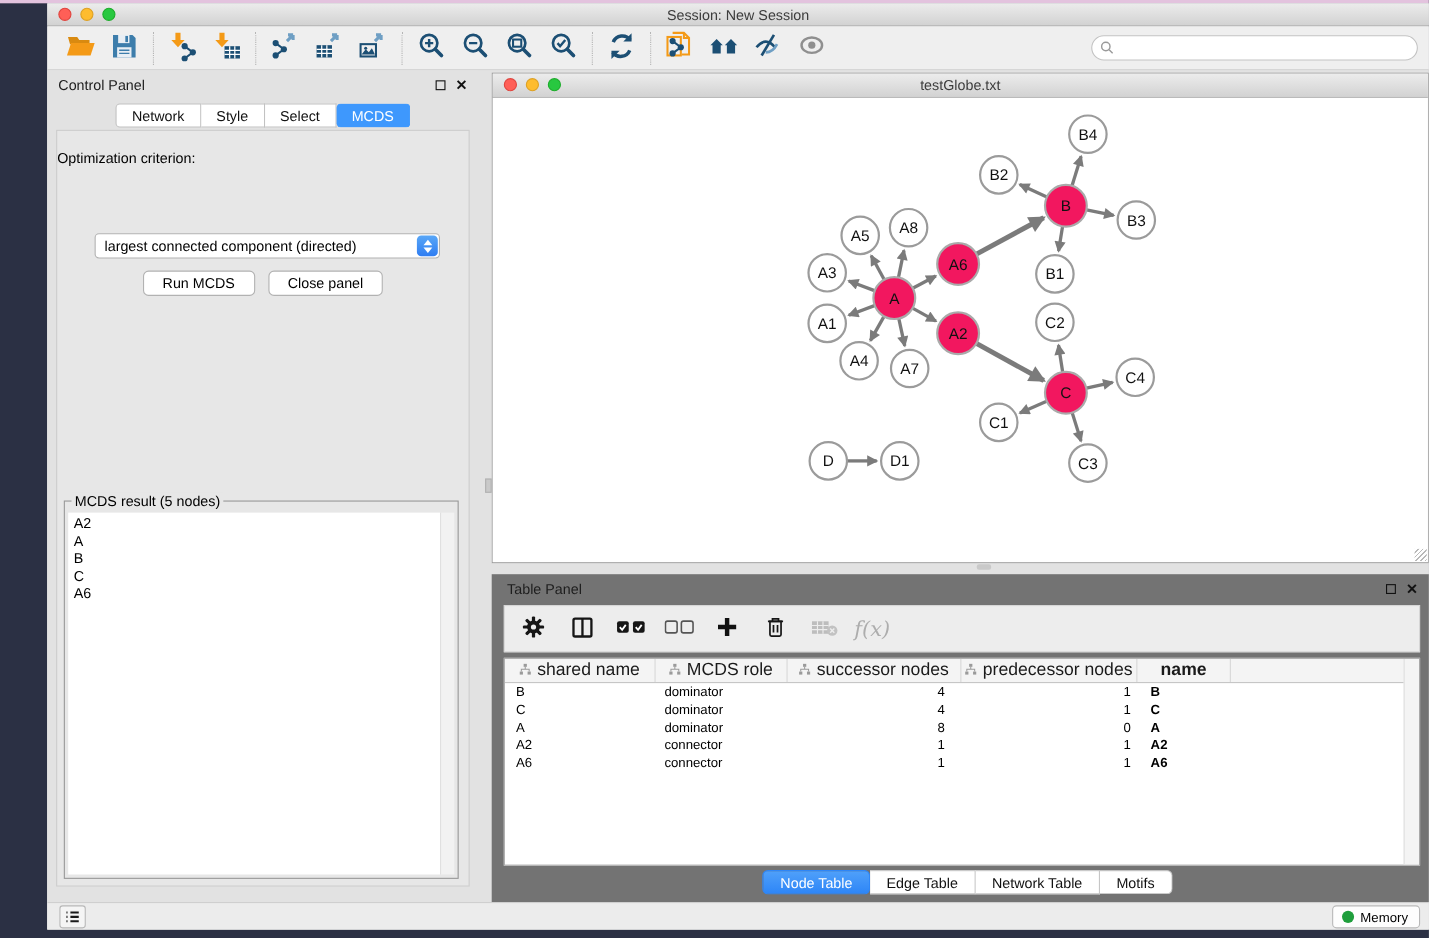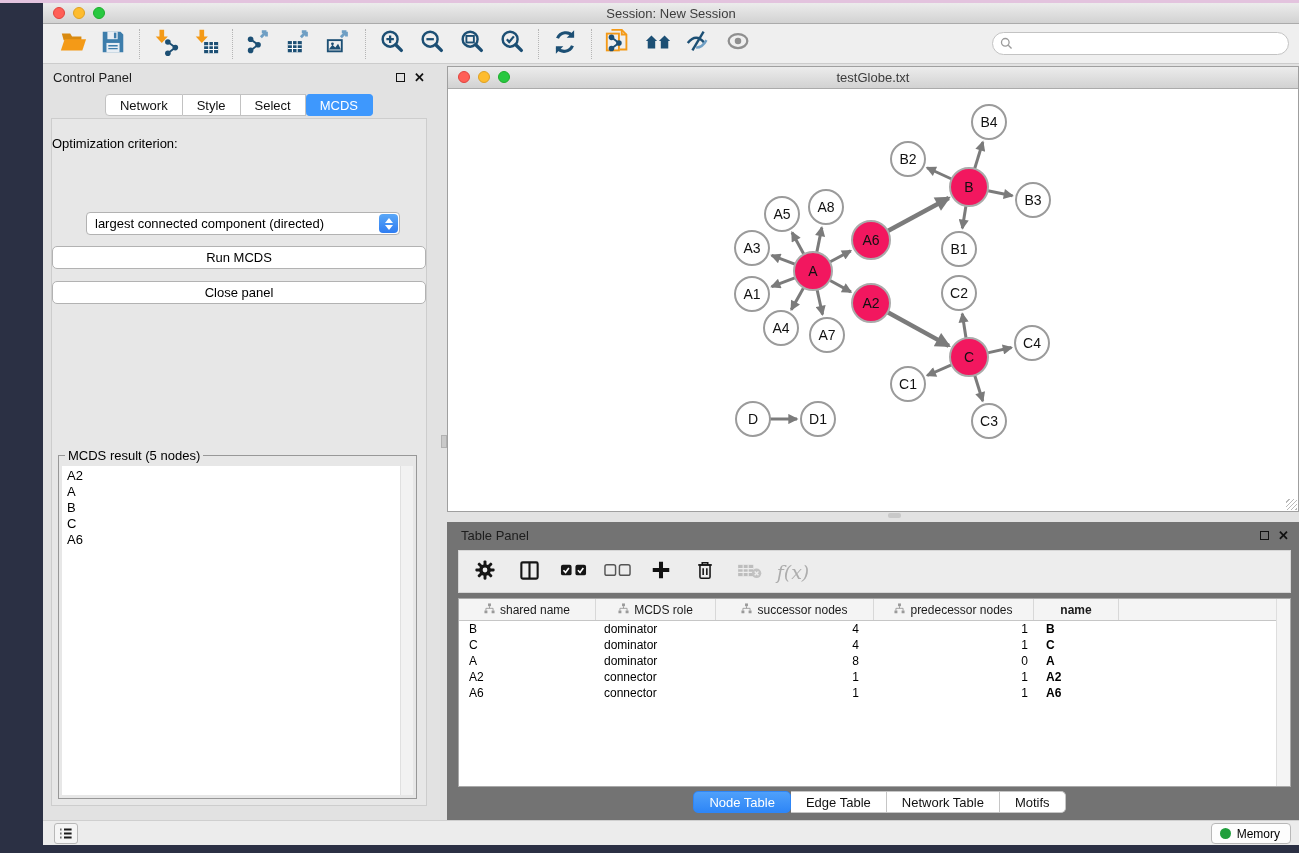--- a/index.html
+++ b/index.html
@@ -40,21 +40,21 @@
   .cp-tab:first-child { border-left:1px solid #c2c2c2; border-radius:4px 0 0 4px; }
   .cp-tab.active { background:#3e98fd; color:#fff; border-color:#3e98fd; border-radius:4px; }
   .cp-tab:last-child:not(.active) { border-radius:0 4px 4px 0; }
   .cp-body { position:absolute; left:8px; right:8px; top:54px; bottom:14px; background:#e7e7e7; border:1px solid #cdcdcd; }
   .opt-label { margin-top:17px; font-size:13px; color:#000; }
   .criterion { position:absolute; left:34px; width:314px; top:93px; height:23px; background:#fff; border:1px solid #b2b2b2; border-radius:4px; display:flex; align-items:center; }
   .criterion .sel-text { flex:1; font-size:13px; color:#000; padding-left:8px; white-space:nowrap; }
   .stepper { width:19px; height:19px; margin-right:1px; border-radius:4px; background:linear-gradient(#59a7f7,#2f7df2); display:flex; flex-direction:column; align-items:center; justify-content:center; gap:2px; }
   .stepper .up { width:0; height:0; border-left:4px solid transparent; border-right:4px solid transparent; border-bottom:5px solid #fff; }
   .stepper .dn { width:0; height:0; border-left:4px solid transparent; border-right:4px solid transparent; border-top:5px solid #fff; }
-  .cp-buttons { position:absolute; top:127px; left:0; right:0; display:flex; justify-content:center; gap:12px;flex-direction:column; }
+  .cp-buttons { position:absolute; top:127px; left:0; right:0; display:flex; justify-content:center; gap:12px; }
   .mac-btn { height:23px; padding:0 17px; background:#fff; border:1px solid #b2b2b2; border-radius:5px; font-size:13px; color:#000; }
   .result-box { position:absolute; left:6px; right:9px; top:336px; height:344px; border:1px solid #989898; }
   .result-legend { position:absolute; top:-8px; left:6px; background:#e7e7e7; padding:0 3px; font-size:13px; color:#000; }
   .result-list { position:absolute; left:3px; right:16px; top:10px; bottom:3px; background:#fff; font-size:13px; color:#000; padding:2px 0 0 5px; line-height:16px; }
   .result-scroll { position:absolute; right:3px; top:10px; bottom:3px; width:13px; background:#f2f2f2; border-left:1px solid #e0e0e0; }
 
   
   .netwin { position:absolute; left:404px; top:2px; right:0px; height:446px; background:#fff; border:1px solid #9f9f9f; }
   .netwin .titlebar { height:22px; border-radius:0; }
   .net-canvas { position:relative; width:100%; height:422px; background:#fff; overflow:hidden; }
@@ -65,21 +65,21 @@
   .vthumb { position:absolute; left:-7px; top:368px; width:6px; height:13px; background:#c9c9c9; border:1px solid #b1b1b1; }
   .hthumb { position:absolute; left:440px; bottom:-7px; width:13px; height:5px; background:#c9c9c9; border-radius:2px; }
 
   
   .tpanel { position:absolute; left:404px; top:458px; right:0; bottom:25px; background:#737373; }
   .tp-toolbar { position:absolute; left:11px; right:8px; top:28px; height:43px; background:#ededed; border:1px solid #d6d6d6; display:flex; align-items:center; gap:8px; padding-left:8px; }
   .tp-btn { width:36px; height:34px; display:flex; align-items:center; justify-content:center; background:transparent; border:none; }
   .fx { font-family:"DejaVu Serif", serif; font-style:italic; font-size:19px; color:#adadad; }
   .dtable { position:absolute; left:11px; right:8px; top:76px; height:189px; background:#fff; border:1px solid #a9a9a9; overflow:hidden; }
   .thead { display:flex; height:22px; background:#f4f4f4; border-bottom:1px solid #c6c6c6; }
-  .th { display:flex; align-items:center; justify-content:center; gap:5px; font-size:12px; color:#1a1a1a; border-right:1px solid #d8d8d8; }
+  .th { display:flex; align-items:center; justify-content:center; gap:5px; font-size:16px; color:#1a1a1a; border-right:1px solid #d8d8d8; }
   .tr { display:flex; height:16px; }
   .td { font-size:12px; color:#000; display:flex; align-items:center; }
   .c0 { width:137px; } .c1 { width:120px; } .c2 { width:158px; } .c3 { width:160px; } .c4 { width:85px;font-weight:bold; }
   .td.c0 { padding-left:10px; } .td.c1 { padding-left:8px; }
   .td.c2 { justify-content:flex-end; padding-right:15px; }
   .td.c3 { justify-content:flex-end; padding-right:6px; }
   .td.c4 { padding-left:12px; }
   .t-scroll { position:absolute; right:0; top:0; bottom:0; width:14px; background:#f4f4f4; border-left:1px solid #dedede; }
   .tp-tabs { position:absolute; top:269px; left:13px; right:0; display:flex; justify-content:center; }
   .tp-tab { height:22px; padding:0 15px; background:#fff; border:1px solid #c6c6c6; border-left:none; font-size:13px; color:#111; display:flex; align-items:center; }

